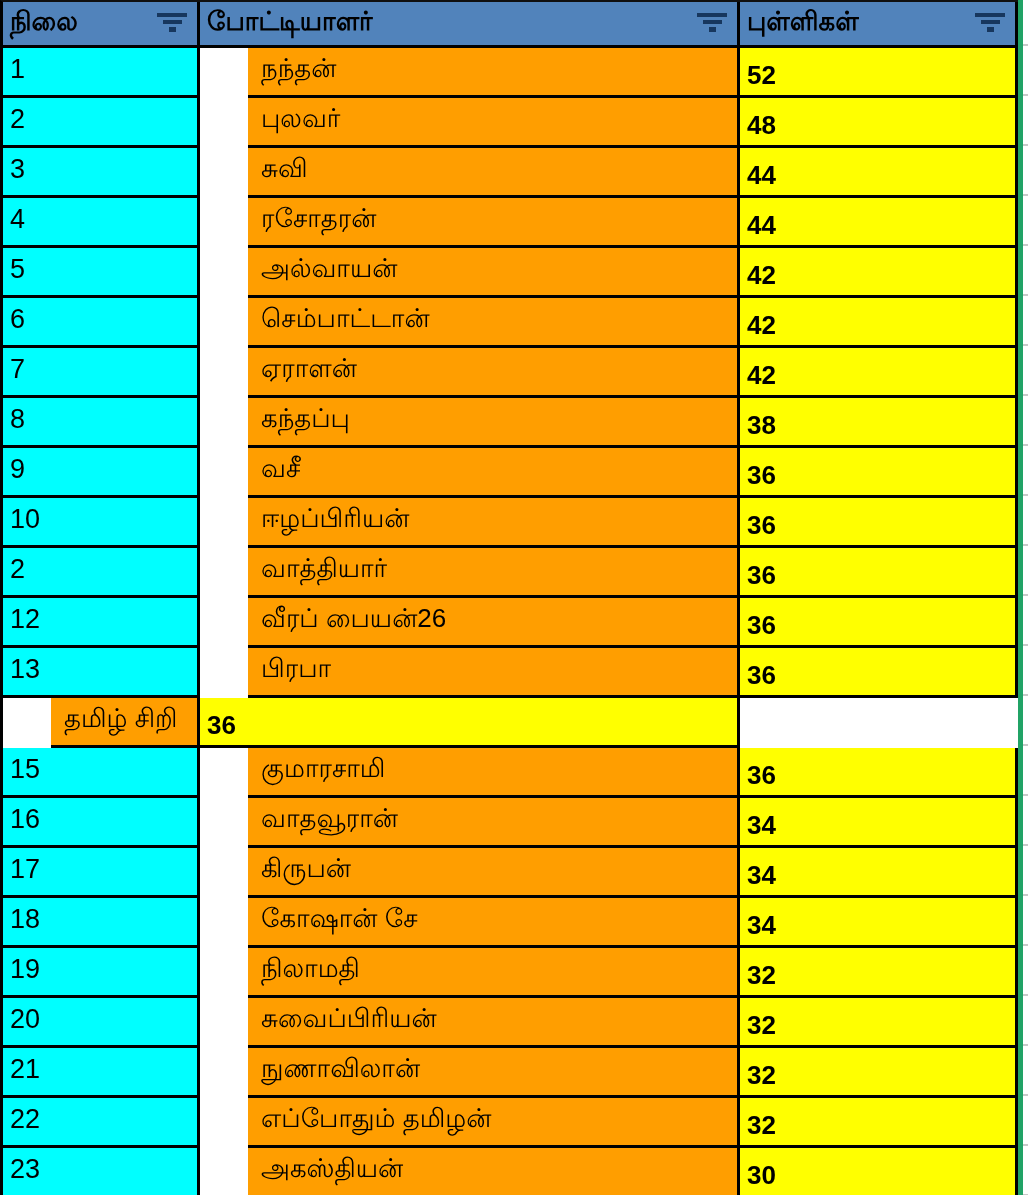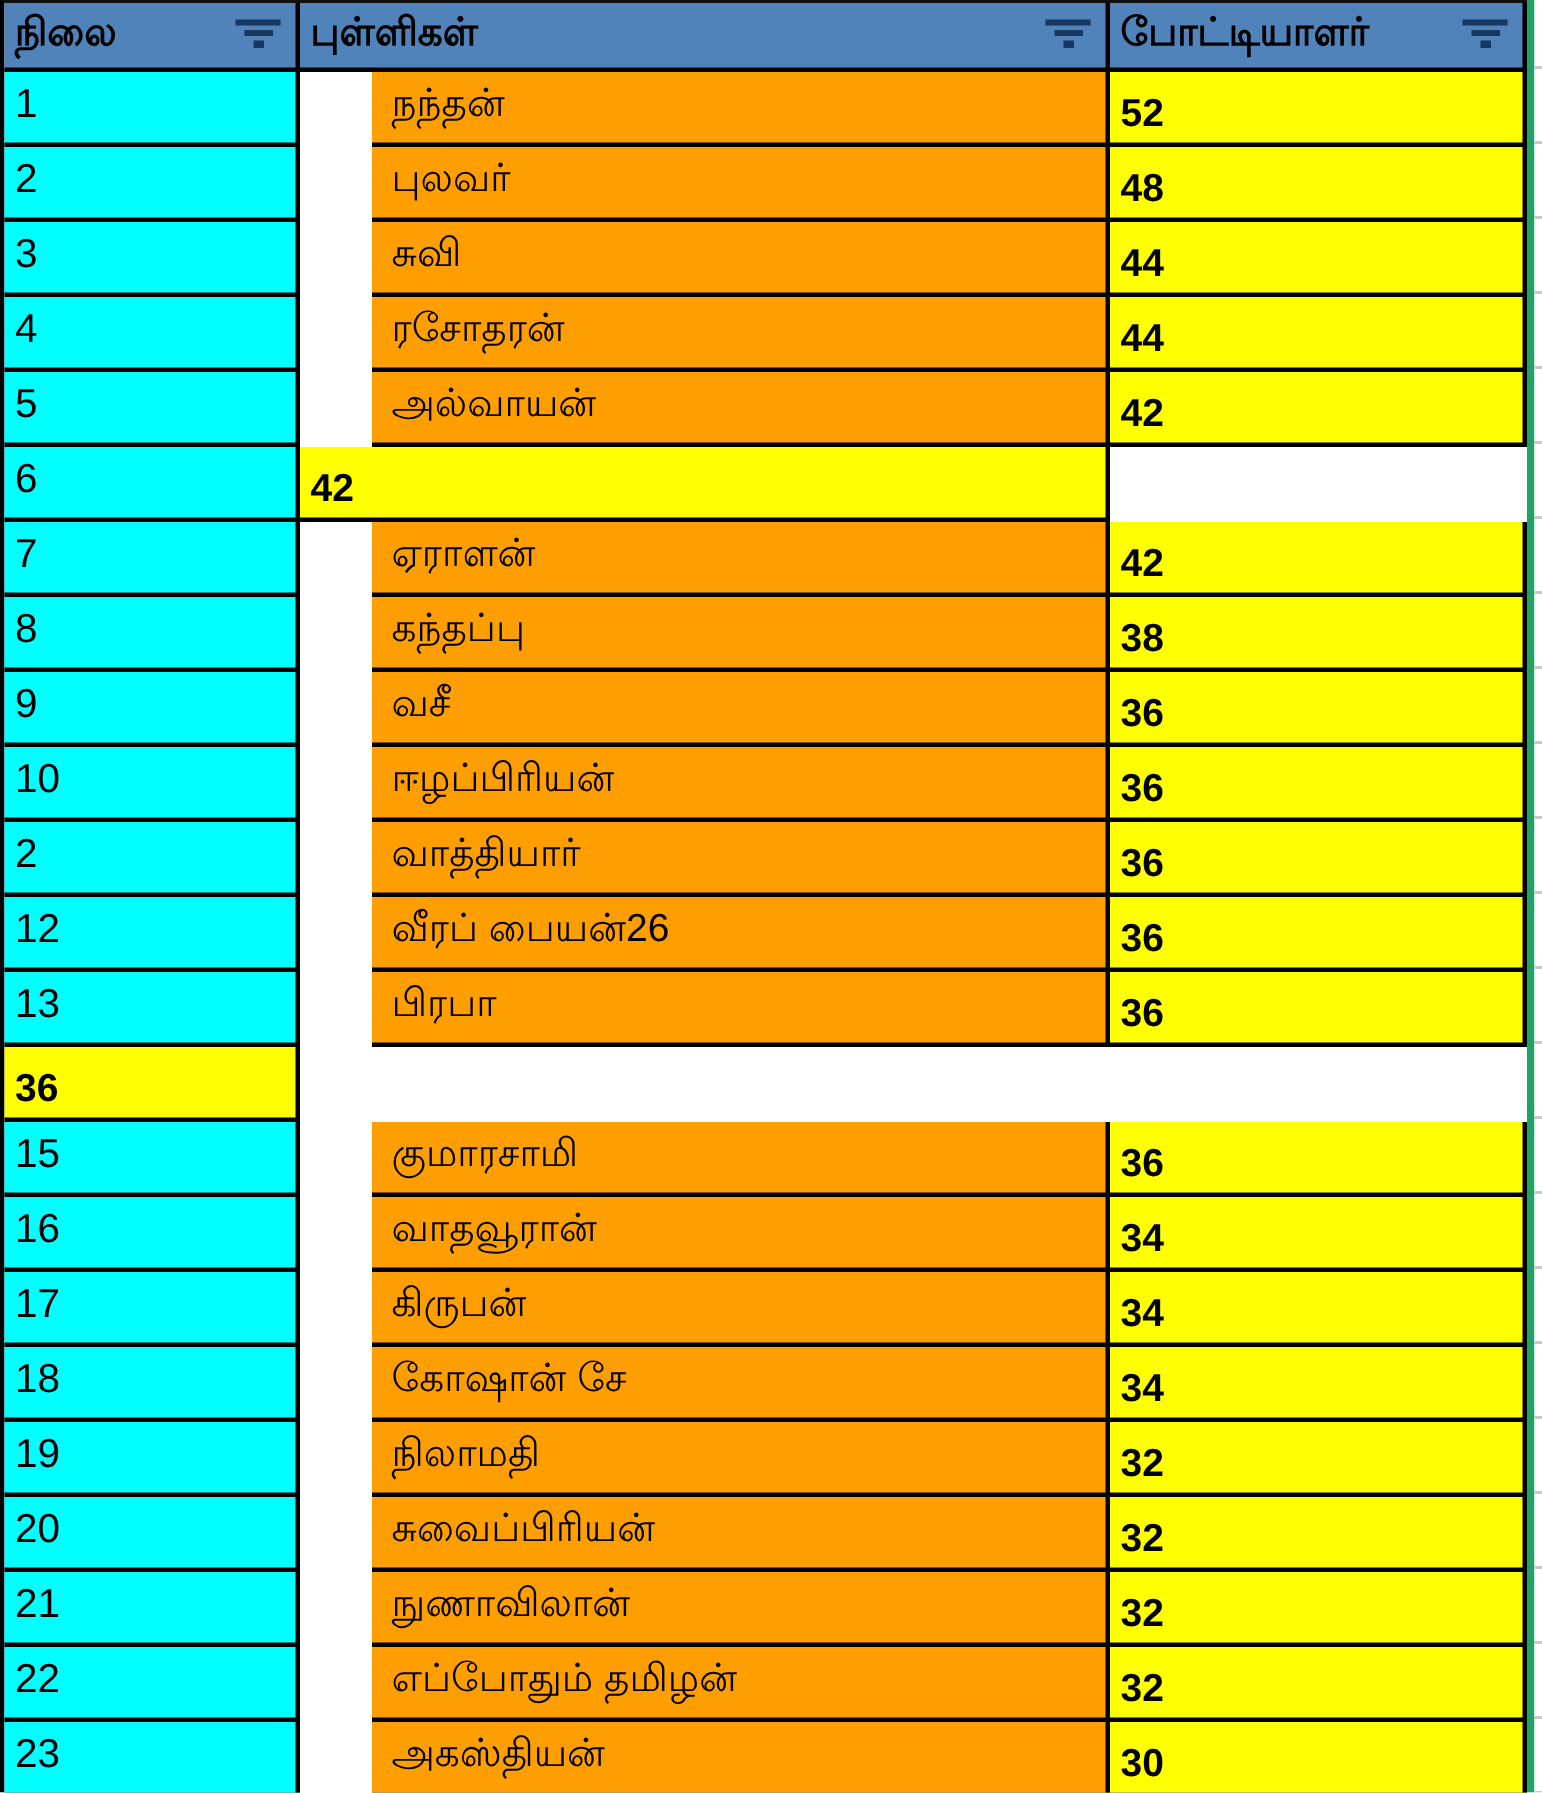--- a/index.html
+++ b/index.html
@@ -86,41 +86,41 @@
 </head>
 <body>
 
 <div class="sheet">
   <div class="tbl">
 
     <div class="row hdr">
       <div class="cell">
         <span>நிலை</span>
         <span class="ficon" title="">
+            <i class="b1"></i>
+            <i class="b2"></i>
+            <i class="b3"></i>
+          </span>
+      </div>
+      <div class="cell">
+        <span>போட்டியாளர்</span>
+        <span class="ficon">
             <i class="b1"></i>
             <i class="b2"></i>
             <i class="b3"></i>
           </span>
       </div>
       <div class="cell">
         <span>புள்ளிகள்</span>
         <span class="ficon">
             <i class="b1"></i>
             <i class="b2"></i>
             <i class="b3"></i>
           </span>
       </div>
-      <div class="cell">
-        <span>போட்டியாளர்</span>
-        <span class="ficon">
-            <i class="b1"></i>
-            <i class="b2"></i>
-            <i class="b3"></i>
-          </span>
-      </div>
     </div>
 
     <div id="rows">
   <div class="row">
     <div class="cell c1">
             <span>1</span>
           </div>
     <div class="cell c2">
             <span>நந்தன்</span>
           </div>
@@ -174,20 +174,23 @@
           </div>
     <div class="cell c3">
             <span>42</span>
           </div>
   </div>
 
   <div class="row">
     <div class="cell c1">
             <span>6</span>
           </div>
+    <div class="cell c2">
+            <span>செம்பாட்டான்</span>
+          </div>
     <div class="cell c3">
             <span>42</span>
           </div>
   </div>
 
   <div class="row">
     <div class="cell c1">
             <span>7</span>
           </div>
     <div class="cell c2">
@@ -264,20 +267,23 @@
           </div>
     <div class="cell c2">
             <span>பிரபா</span>
           </div>
     <div class="cell c3">
             <span>36</span>
           </div>
   </div>
 
   <div class="row">
+    <div class="cell c2">
+            <span>தமிழ் சிறி</span>
+          </div>
     <div class="cell c3">
             <span>36</span>
           </div>
   </div>
 
   <div class="row">
     <div class="cell c1">
             <span>15</span>
           </div>
     <div class="cell c2">

